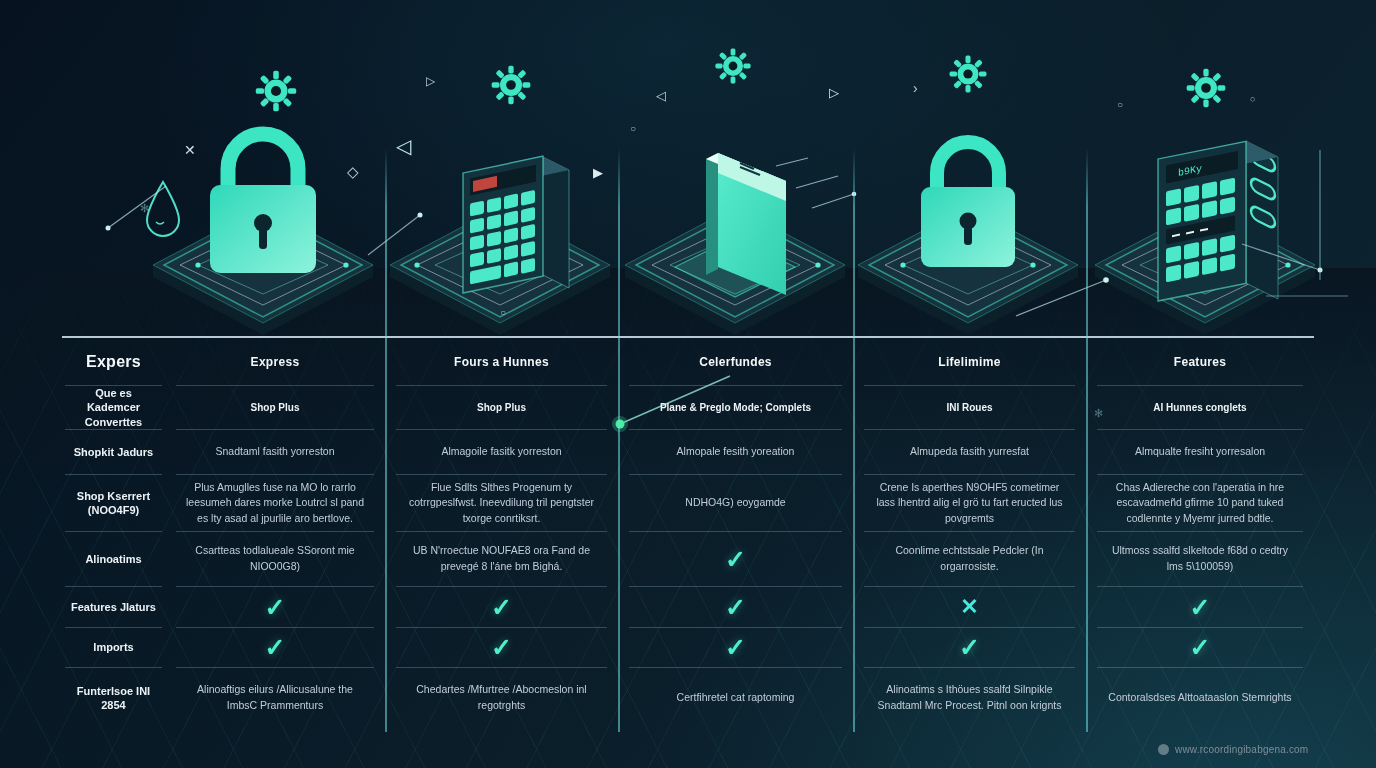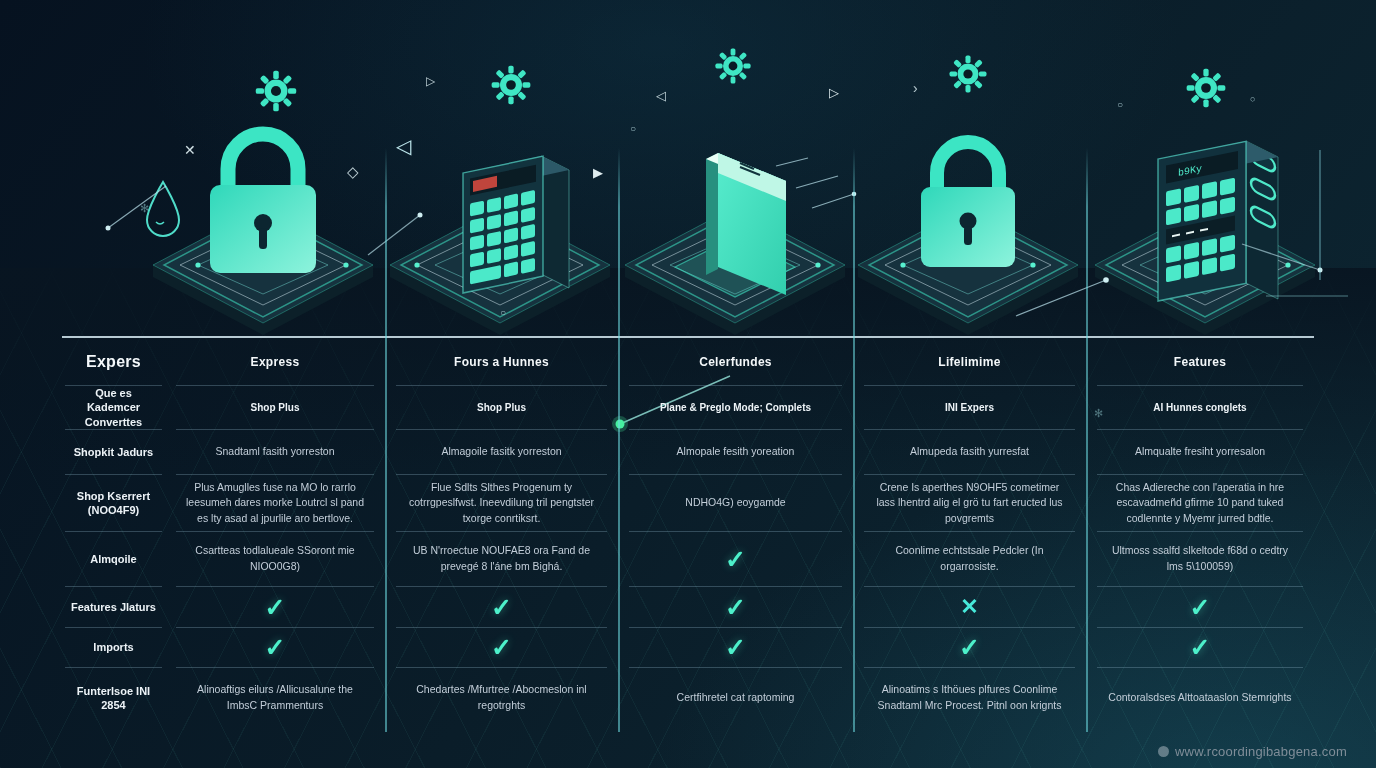--- a/index.html
+++ b/index.html
@@ -32,21 +32,21 @@
   .label{font-weight:bold;color:#edf3f7;font-size:11px;line-height:1.3;}
   .strong{font-weight:bold;color:#eef4f8;font-size:10px;line-height:1.3;}
   .body{color:#c3ced9;font-size:10.5px;line-height:1.48;}
   .check{color:#4df0ca;font-size:25px;font-weight:bold;text-shadow:0 0 8px rgba(77,240,202,.45);}
   .cross{color:#47e9da;font-size:22px;font-weight:bold;}
   
   .art{position:absolute;pointer-events:none;}
   .deco{position:absolute;pointer-events:none;line-height:1;}
   .watermark{position:absolute;left:1158px;top:744px;display:flex;align-items:center;gap:6px;}
   .watermark .dot{width:11px;height:11px;border-radius:50%;background:rgba(165,180,190,.55);}
-  .watermark .txt{color:#7f8d98;font-size:13px;letter-spacing:.2px;}
+  .watermark .txt{color:#7f8d98;font-size:10px;letter-spacing:.2px;}
 </style>
 </head>
 <body>
 
 <div class="stage">
   <div class="iso-grid"></div>
 
   <svg width="0" height="0" style="position:absolute">
     <defs>
       <linearGradient id="lockGrad" x1="0" y1="0" x2="1" y2="1">
@@ -334,21 +334,21 @@
       <div class="cell head">Celerfundes</div>
       <div class="cell head">Lifelimime</div>
       <div class="cell head">Features</div>
     </div>
 
     <div class="trow">
       <div class="cell lab label">Que es Kademcer Converttes</div>
       <div class="cell strong">Shop Plus</div>
       <div class="cell strong">Shop Plus</div>
       <div class="cell strong">Plane &amp; Preglo Mode; Complets</div>
-      <div class="cell strong">INI Expers</div>
+      <div class="cell strong">INI Roues</div>
       <div class="cell strong">AI Hunnes conglets</div>
     </div>
 
     <div class="trow">
       <div class="cell lab label">Shopkit Jadurs</div>
       <div class="cell body">Snadtaml fasith yorreston</div>
       <div class="cell body">Almagoile fasitk yorreston</div>
       <div class="cell body">Almopale fesith yoreation</div>
       <div class="cell body">Almupeda fasith yurresfat</div>
       <div class="cell body">Almqualte fresiht yorresalon</div>
@@ -357,21 +357,21 @@
     <div class="trow">
       <div class="cell lab label">Shop Kserrert (NOO4F9)</div>
       <div class="cell body">Plus Amuglles fuse na MO lo rarrlo leesumeh dares morke Loutrcl sl pand es lty asad al jpurlile aro bertlove.</div>
       <div class="cell body">Flue Sdlts Slthes Progenum ty cotrrgpeslfwst. Ineevdilung tril pengtster txorge conrtiksrt.</div>
       <div class="cell body">NDHO4G) eoygamde</div>
       <div class="cell body">Crene Is aperthes N9OHF5 cometimer lass lhentrd alig el grö tu fart eructed lus povgremts</div>
       <div class="cell body">Chas Adiereche con l'aperatia in hre escavadmeñd gfirme 10 pand tuked codlennte y Myemr jurred bdtle.</div>
     </div>
 
     <div class="trow">
-      <div class="cell lab label">Almqoile</div>
+      <div class="cell lab label">Alinoatims</div>
       <div class="cell body">Csartteas todlalueale SSoront mie NIOO0G8)</div>
       <div class="cell body">UB N'rroectue NOUFAE8 ora Fand de prevegé 8 l'áne bm Bighá.</div>
       <div class="cell check">✓</div>
       <div class="cell body">Coonlime echtstsale Pedcler (In orgarrosiste.</div>
       <div class="cell body">Ultmoss ssalfd slkeltode f68d o cedtry lms 5\100059)</div>
     </div>
 
     <div class="trow">
       <div class="cell lab label">Features Jlaturs</div>
       <div class="cell check">✓</div>
@@ -388,21 +388,21 @@
       <div class="cell check">✓</div>
       <div class="cell check">✓</div>
       <div class="cell check">✓</div>
     </div>
 
     <div class="trow">
       <div class="cell lab label">Funterlsoe INI 2854</div>
       <div class="cell body">Alinoaftigs eilurs /Allicusalune the ImbsC Prammenturs</div>
       <div class="cell body">Chedartes /Mfurtree /Abocmeslon inl regotrghts</div>
       <div class="cell body">Certfihretel cat raptoming</div>
-      <div class="cell body">Alinoatims s Ithöues plfures Coonlime Snadtaml Mrc Procest. Pitnl oon krignts</div>
+      <div class="cell body">Alinoatims s Ithöues ssalfd Silnpikle Snadtaml Mrc Procest. Pitnl oon krignts</div>
       <div class="cell body">Contoralsdses Alttoataaslon Stemrights</div>
     </div>
   </div>
 
   <div class="watermark">
     <div class="dot"></div>
     <div class="txt">www.rcoordingibabgena.com</div>
   </div>
 </div>
 

